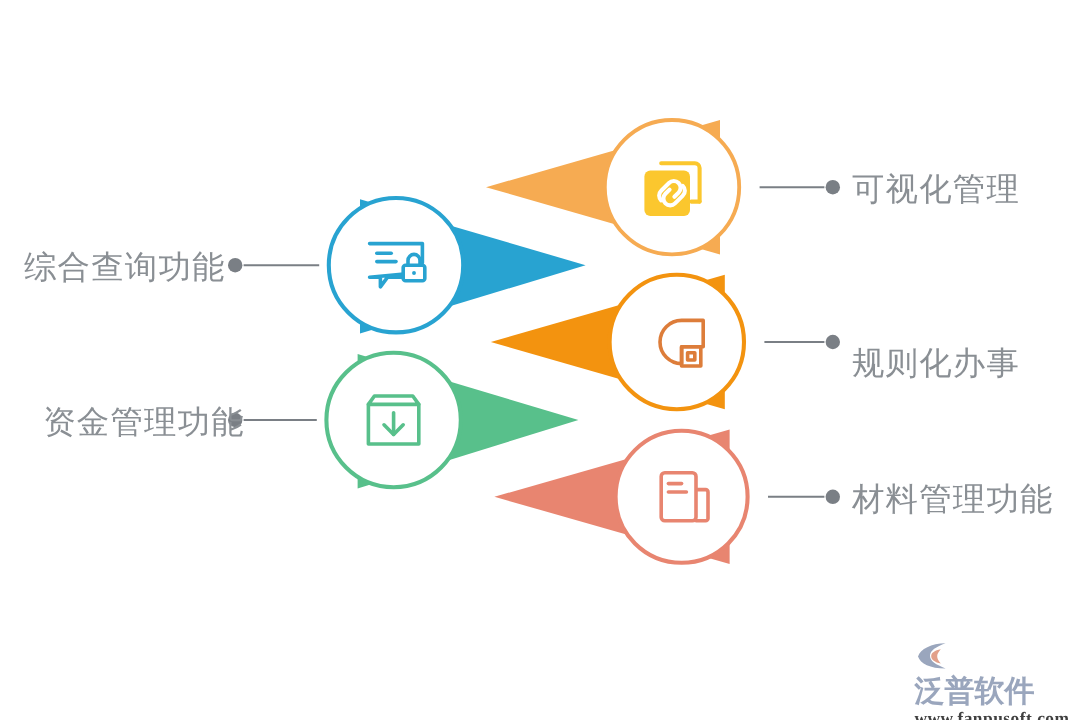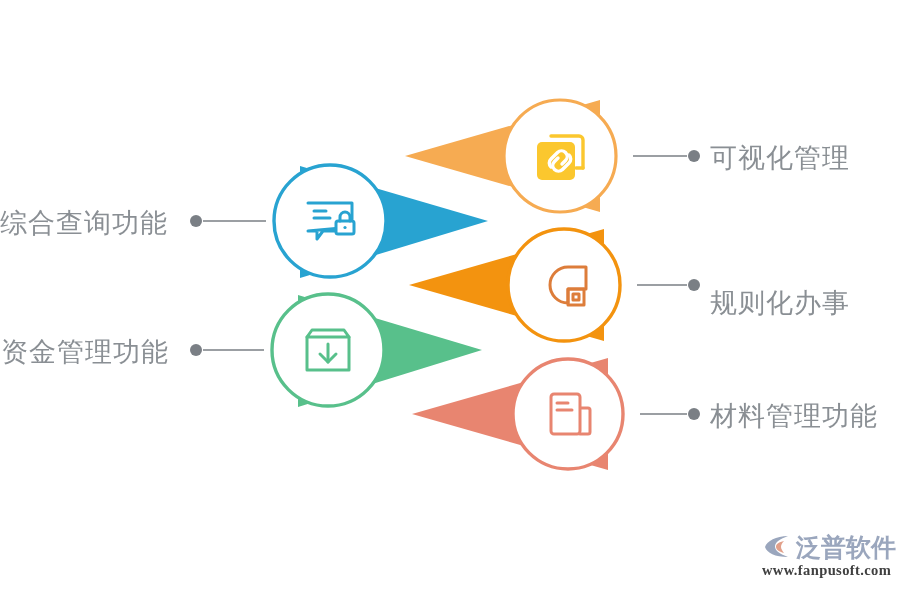--- a/index.html
+++ b/index.html
@@ -28,36 +28,38 @@
   .node-label {
     position: absolute;
     font-family: "Liberation Serif", "DejaVu Serif", serif;
     font-size: 27px;
     color: #8a8f94;
     letter-spacing: 1px;
     white-space: nowrap;
     line-height: 1;
   }
   .label-left {
+    text-align: right;
   }
   .label-right {
     text-align: left;
   }
   
   #watermark {
     position: absolute;
     left: 762px;
     top: 532px;
     width: 136px;
     height: 62px;
   }
   #watermark .wm-row {
     display: flex;
-    align-items: flex-end;
+    align-items: flex-start;
     gap: 4px;
+    flex-direction: column;
   }
   #watermark .wm-mark {
     width: 30px;
     height: 28px;
     flex: 0 0 auto;
   }
   #watermark .wm-name {
     font-family: "Liberation Serif", "DejaVu Serif", serif;
     font-size: 25px;
     font-weight: bold;
@@ -183,21 +185,21 @@
 
       <g>
         <line x1="640" y1="414" x2="687" y2="414" stroke="#7a7f85" stroke-width="1.6"></line>
         <circle cx="694" cy="414" r="6" fill="#7a7f85"></circle>
       </g>
     </g>
   </svg>
 
   <div class="node-label label-left" style="left:0; width:188px; top:210px;">综合查询功能</div>
 
-  <div class="node-label label-left" style="left:1px; width:188px; top:339px;">资金管理功能</div>
+  <div class="node-label label-left" style="left:16px; width:188px; top:339px;">资金管理功能</div>
 
   <div class="node-label label-right" style="left:710px; top:145px;">可视化管理</div>
 
   <div class="node-label label-right" style="left:710px; top:274px;margin-top:16px;">规则化办事</div>
 
   <div class="node-label label-right" style="left:710px; top:403px;">材料管理功能</div>
 
   <div id="watermark">
     <div class="wm-row">
       <svg class="wm-mark" viewBox="0 0 30 28">

